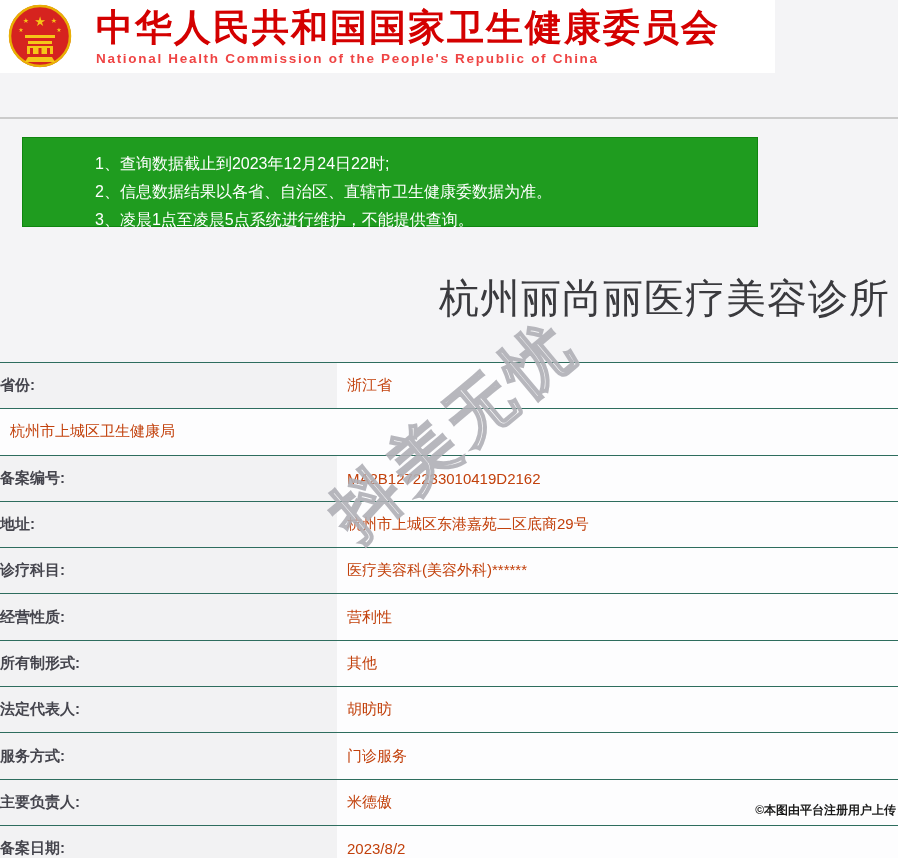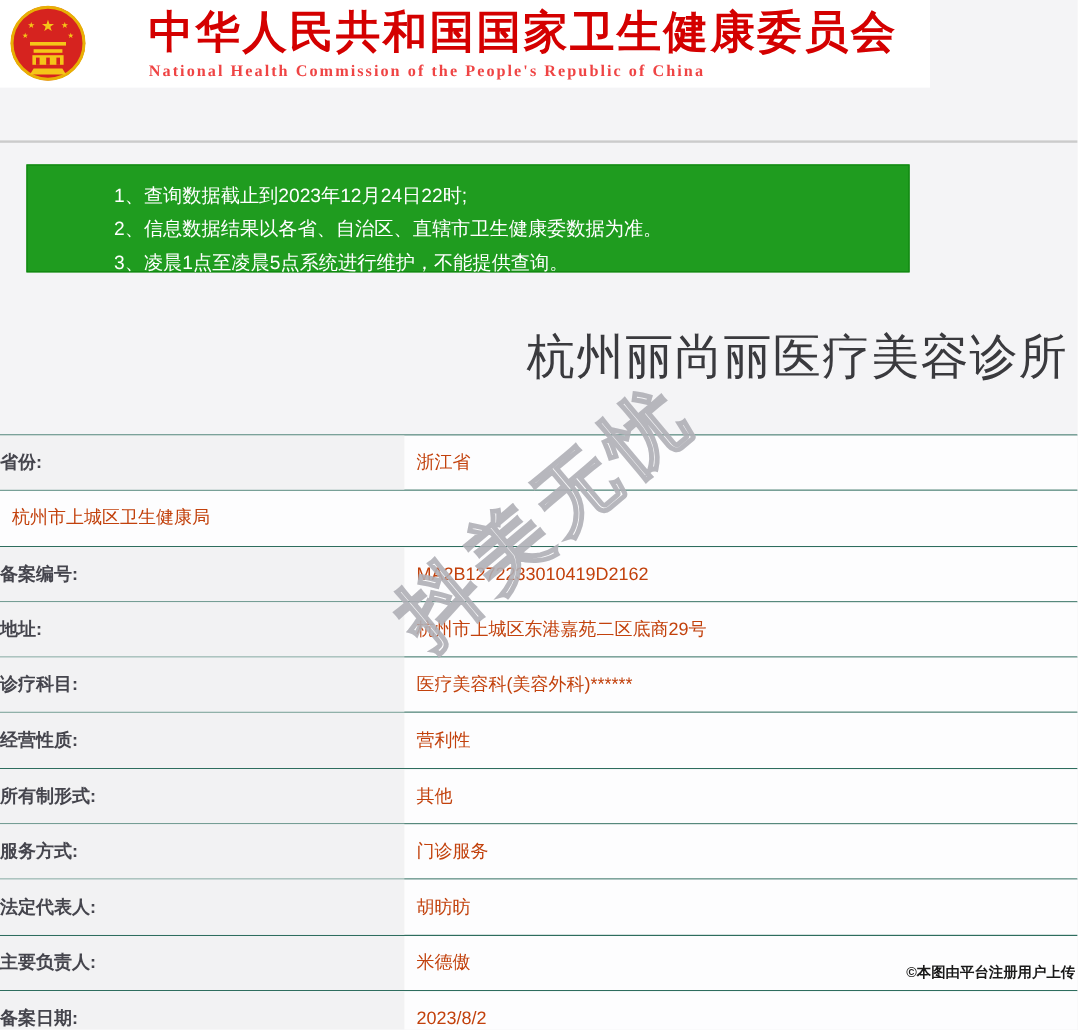--- a/index.html
+++ b/index.html
@@ -13,21 +13,21 @@
   
   .header{
     position:absolute;left:0;top:0;
     width:775px;height:73px;
     background:#ffffff;
   }
   .emblem{
     position:absolute;left:8px;top:4px;
     width:64px;height:64px;
   }
-  .header-text{position:absolute;left:124px;top:6px;width:660px;font-family:Liberation Serif, serif;}
+  .header-text{position:absolute;left:96px;top:6px;width:660px;}
   .title-cn{
     font-size:37px;font-weight:bold;color:#d40000;
     letter-spacing:2px;line-height:44px;white-space:nowrap;
   }
   .title-en{
     font-size:13.5px;font-weight:bold;color:#ef4444;
     letter-spacing:1.7px;line-height:18px;white-space:nowrap;
   }
   
   .top-rule{
@@ -153,26 +153,26 @@
     </div>
     <div class="trow">
       <div class="tlabel">经营性质:</div>
       <div class="tvalue">营利性</div>
     </div>
     <div class="trow">
       <div class="tlabel">所有制形式:</div>
       <div class="tvalue">其他</div>
     </div>
     <div class="trow">
+      <div class="tlabel">法定代表人:</div>
+      <div class="tvalue">胡昉昉</div>
+    </div>
+    <div class="trow">
       <div class="tlabel">服务方式:</div>
       <div class="tvalue">门诊服务</div>
-    </div>
-    <div class="trow">
-      <div class="tlabel">法定代表人:</div>
-      <div class="tvalue">胡昉昉</div>
     </div>
     <div class="trow">
       <div class="tlabel">主要负责人:</div>
       <div class="tvalue">米德傲</div>
     </div>
     <div class="trow">
       <div class="tlabel">备案日期:</div>
       <div class="tvalue">2023/8/2</div>
     </div>
   </div>

